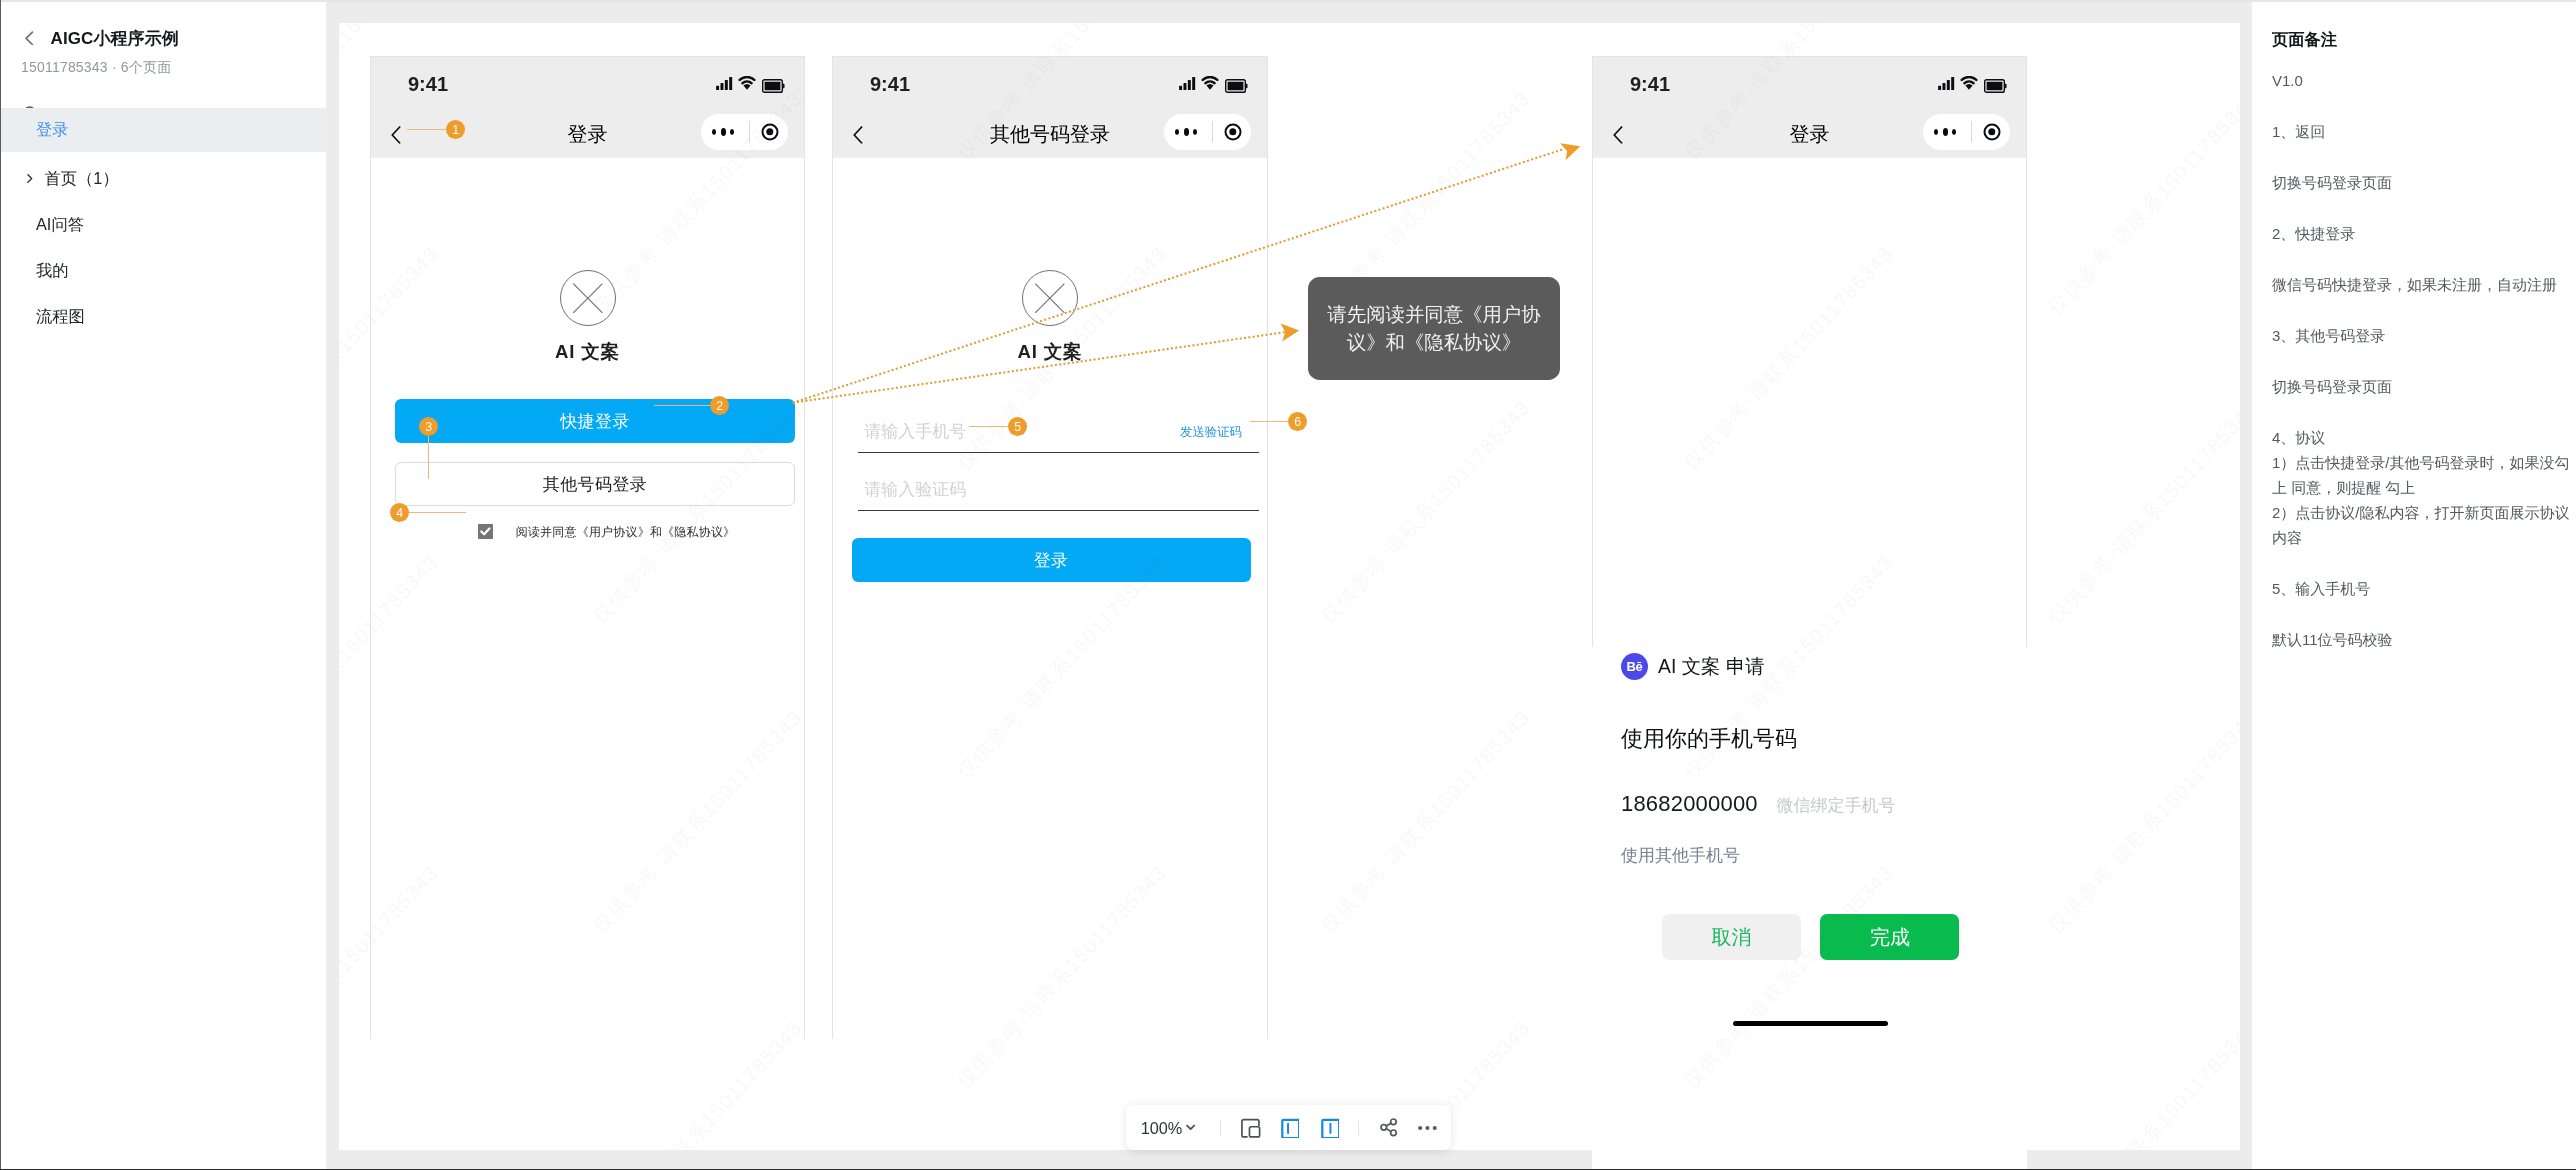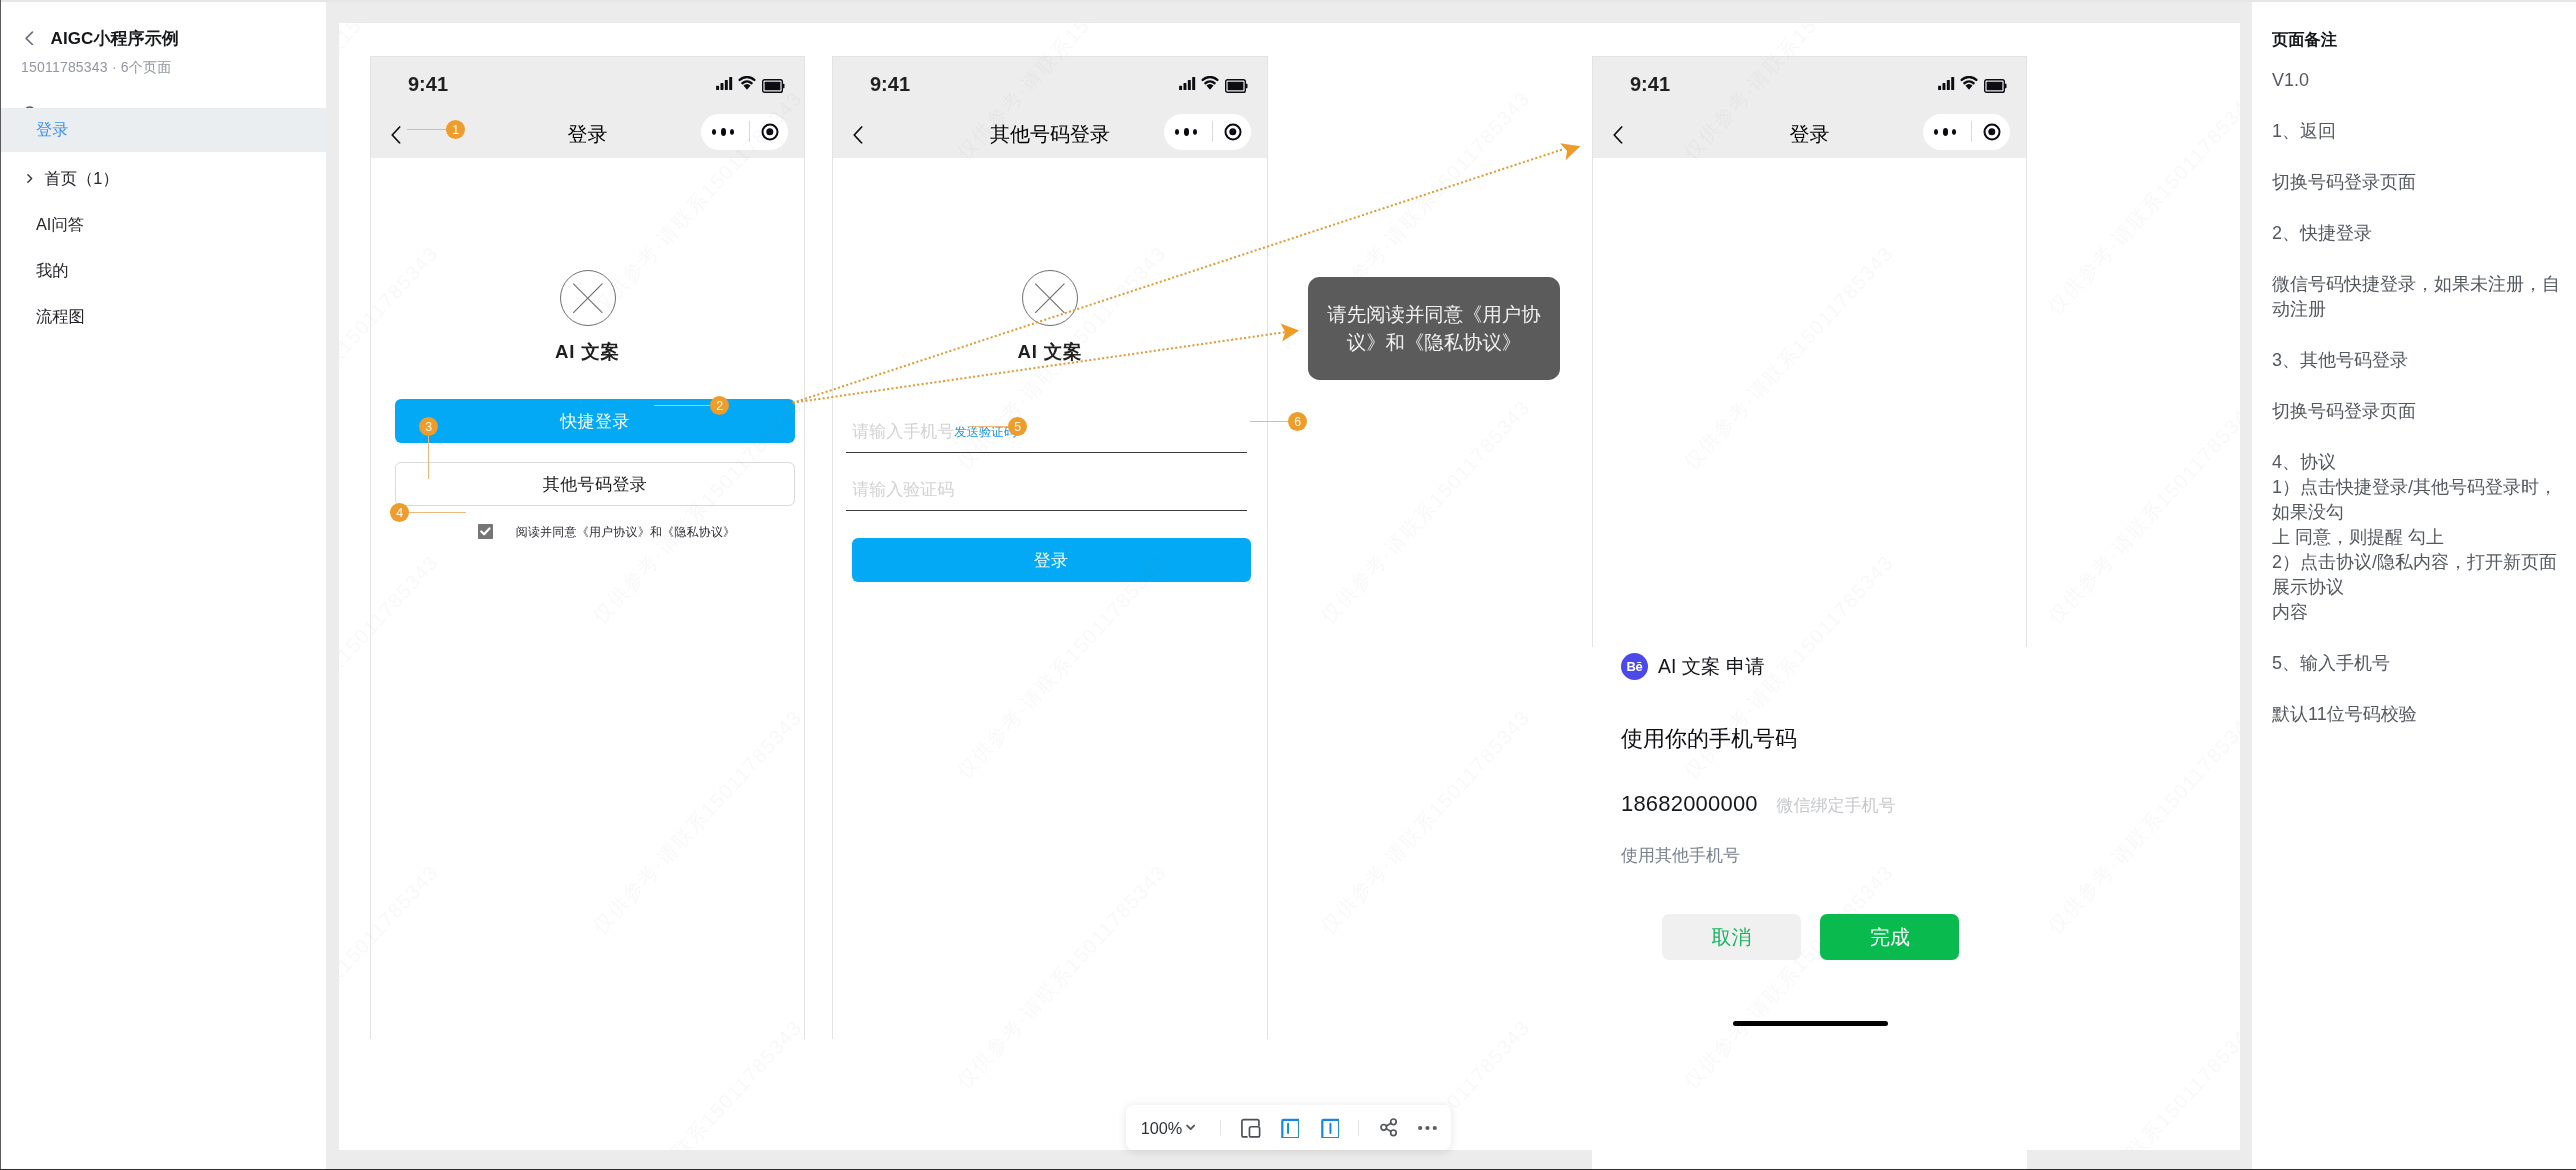--- a/index.html
+++ b/index.html
@@ -31,21 +31,21 @@
   .navbar { height:47px; background:#ededed; display:flex; align-items:center; position:relative; }
   .navbar .title { position:absolute; left:0; right:0; text-align:center; font-size:20px; color:#000; }
   .capsule { position:absolute; right:17px; top:50%; margin-top:-18px; width:93px; height:40px; border-radius:20px; background:#fff; display:flex; align-items:center; justify-content:space-around; }
   .body { background:#fff;margin-top:12px; }
   .logo-circle { width:56px; height:56px; border:1px solid #6f6f6f; border-radius:50%; position:relative; }
   .blue-btn { border:none; font-family:inherit; background:#03a9f4; color:#fff; border-radius:6.2px; display:flex; align-items:center; justify-content:center; font-size:17px; letter-spacing:0.4px;}
   .ghost-btn { font-family:inherit; background:#fff; border:0.8px solid #dadada; border-radius:6.2px; display:flex; align-items:center; justify-content:center; font-size:17px; color:#1c1c1c; letter-spacing:0.4px;}
   
   .notes { width:324px; flex:0 0 324px; background:#fff; padding:31px 3.9px 0 20px; }
   .notes h3 { font-size:16.3px; font-weight:700; color:#15171a; line-height:1.1; margin:0 0 19.4px 0;}
-  .notes p { font-size:18px; line-height:25px; color:#54585f; margin:0 0 26px 0; }
+  .notes p { font-size:15px; line-height:25px; color:#54585f; margin:0 0 26px 0; }
   
   .toolbar { position:absolute; top:1082px; left:787px; width:325px; height:45px; background:#fff; border-radius:7.7px; box-shadow:0 1.5px 10px rgba(0,0,0,.11); z-index:70; }
   .toolbar > * { position:absolute; top:50%; transform:translateY(-50%); }
   .tb-zoom { left:14.7px; }
   .toolbar .tb-sep:nth-of-type(1), .toolbar .tb-sep { }
   .tb-sep.s1 { left:94px; } .tb-sep.s2 { left:232px; }
   .tb-btn.b-pip { left:115px; } .tb-btn.b-pl { left:154px; } .tb-btn.b-pr { left:194px; }
   .tb-btn.b-share { left:253px; } .tb-btn.b-more { left:292px; }
 
   
@@ -72,21 +72,21 @@
   .p1-body .app-name { top:173px; }
   .blue-btn.b1 { position:absolute; left:24px; top:229px; width:400px; height:44px; }
   .ghost-btn.g1 { position:absolute; left:24px; top:292px; width:400px; height:44px; }
   .agree-row { position:absolute; left:107px; top:354px; display:flex; align-items:flex-start; gap:23px; }
   .cbox { width:14.7px; height:14.7px; background:#757575; border-radius:0.8px; display:flex; align-items:center; justify-content:center; }
   .agree-text { font-size:12px; color:#2b2b33; letter-spacing:0.2px;}
 
   .p2-body { position:relative; height:880px; }
   .p2-body .logo-circle { position:absolute; left:50%; margin-left:-28px; top:100px; }
   .p2-body .app-name { top:173px; }
-  .field { position:absolute; left:13px; width:401px; height:36px; padding:0 0 0 3.1px; border-bottom:1.2px solid #3a3a3a; display:flex; align-items:flex-start; }
+  .field { position:absolute; left:25px; width:401px; height:36px; padding:0 0 0 3.1px; border-bottom:1.2px solid #3a3a3a; display:flex; align-items:flex-start; justify-content:space-between; }
   .field .ph { font-size:17px; color:#d2d2d2; line-height:1; margin-top:6.2px; margin-left:3.1px;}
   .field .send-code { font-size:12.4px; color:#2195e5; line-height:1; margin-top:8.5px; margin-right:17px;}
   .f-phone { top:247px; }
   .f-code { top:305px; }
   .blue-btn.b2 { position:absolute; left:18.6px; top:368px; width:399px; height:44px; }
 
   
   .sheet { position:absolute; left:1253px; top:620px; width:435px; height:527px; background:#fff; border-radius:15.5px 15.5px 0 0; }
   .sheet-head { position:absolute; left:29px; top:10px; display:flex; align-items:center; gap:10px; }
   .be-logo { width:27px; height:27px; border-radius:50%; background:#4b4ae8; color:#fff; font-size:13px; font-weight:700; display:flex; align-items:center; justify-content:center; letter-spacing:-0.2px;}

